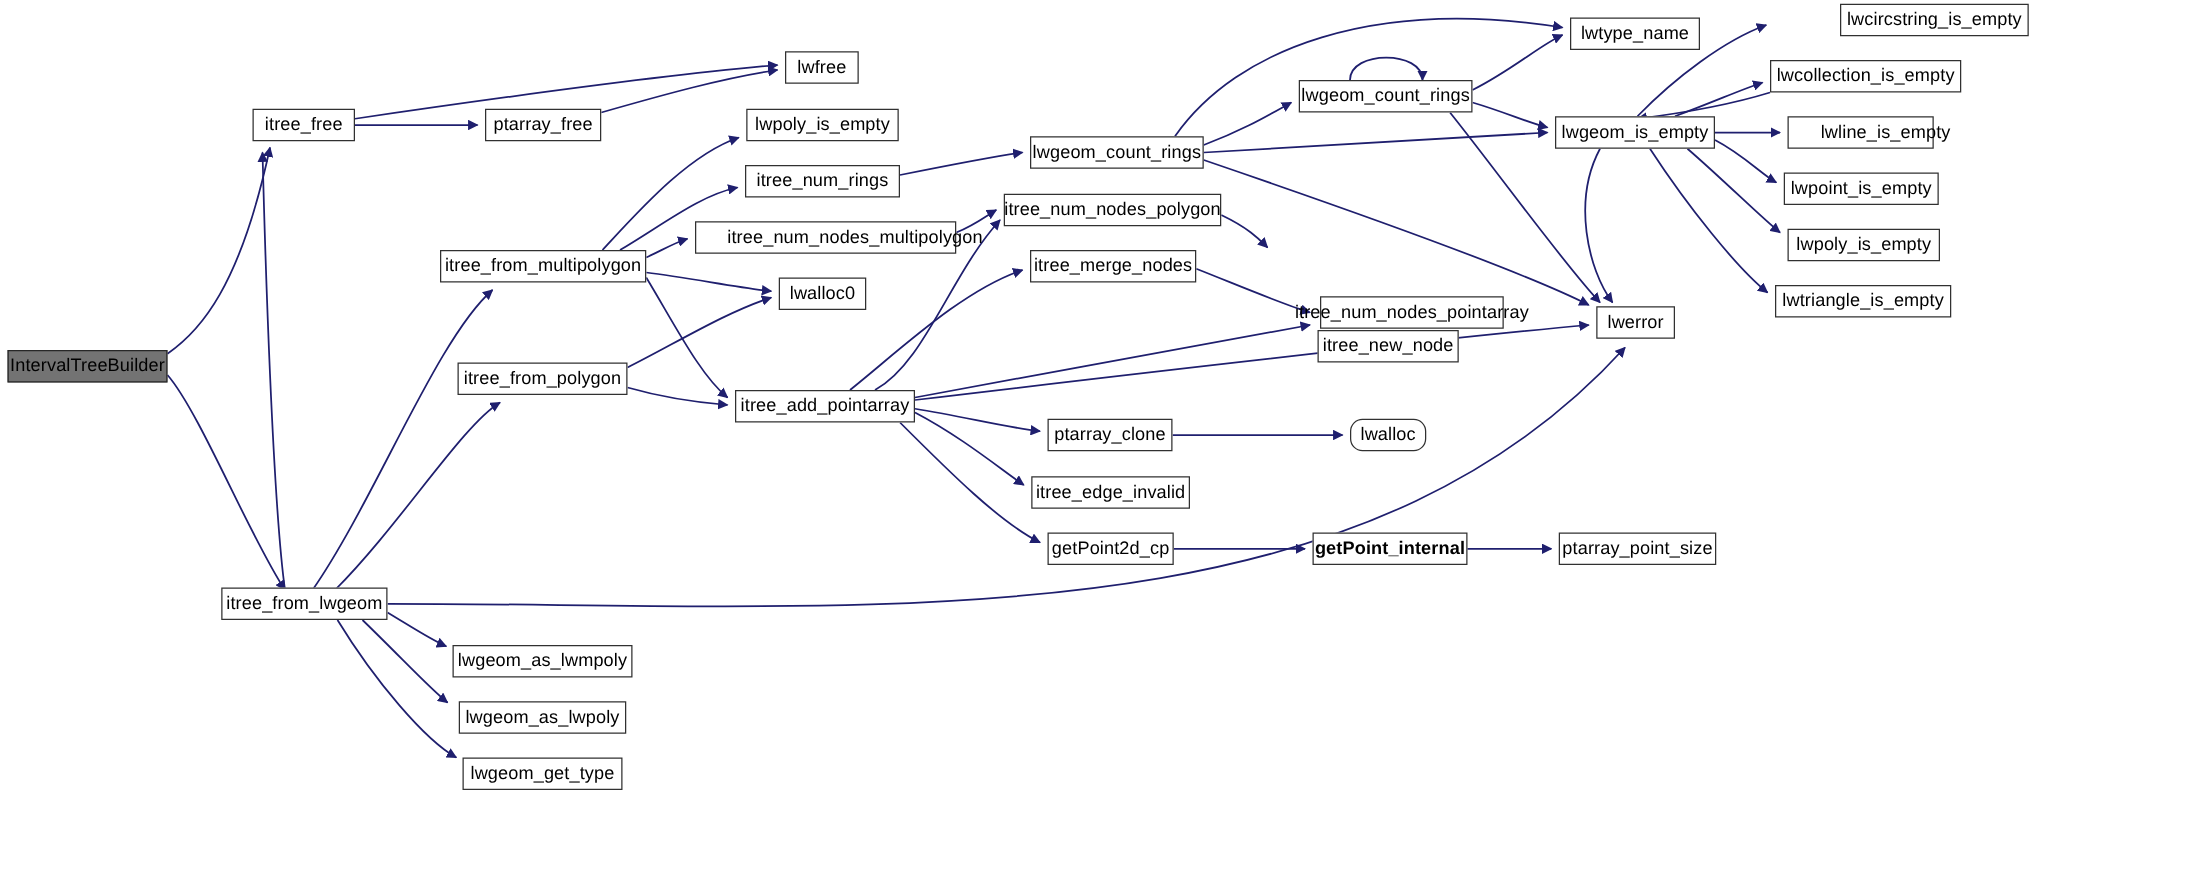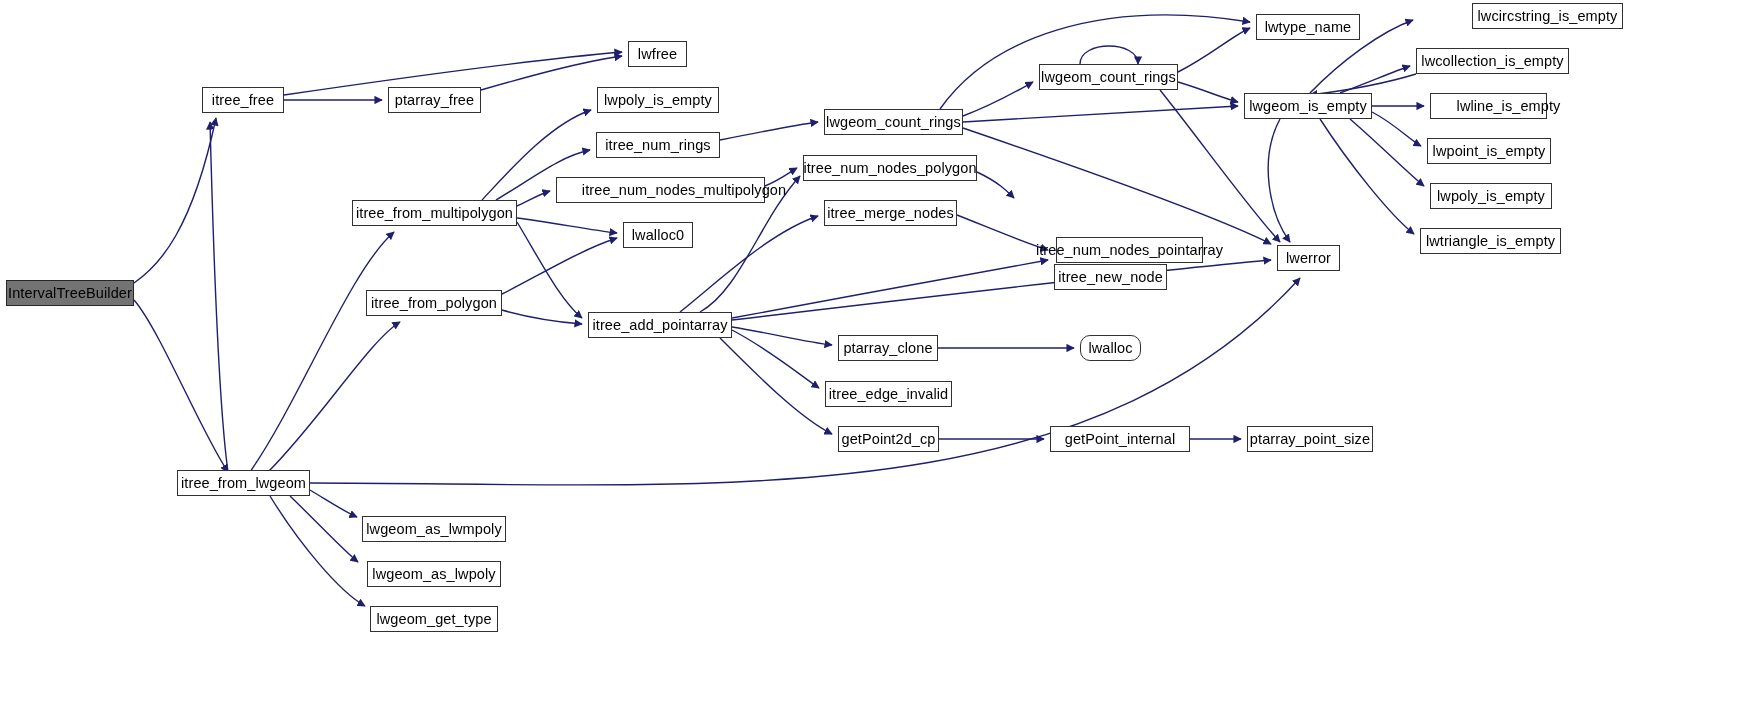--- a/index.html
+++ b/index.html
@@ -168,21 +168,21 @@
       </div>
       <div class="gnode" style="left: 1056px; top: 200px; width: 147px; height: 26px; margin-top: 37px;">
         <span>itree_num_nodes_pointarray</span>
       </div>
       <div class="gnode" style="left: 1054px; top: 245px; width: 113px; height: 26px; margin-top: 19px;">
         <span>itree_new_node</span>
       </div>
       <div class="gnode" style="left: 1080px; top: 335px; width: 61px; height: 26px; border-radius: 10px;">
         <span>lwalloc</span>
       </div>
-      <div class="gnode" style="left: 1050px; top: 426px; width: 140px; height: 26px;">
+      <div class="gnode" style="left: 1050px; top: 426px; width: 124px; height: 26px; font-weight: bold;">
         <span>getPoint_internal</span>
       </div>
       <div class="gnode" style="left: 1247px; top: 426px; width: 126px; height: 26px;">
         <span>ptarray_point_size</span>
       </div>
       <div class="gnode" style="left: 1256px; top: 14px; width: 104px; height: 26px;">
         <span>lwtype_name</span>
       </div>
       <div class="gnode" style="left: 1244px; top: 93px; width: 128px; height: 26px;">
         <span>lwgeom_is_empty</span>

